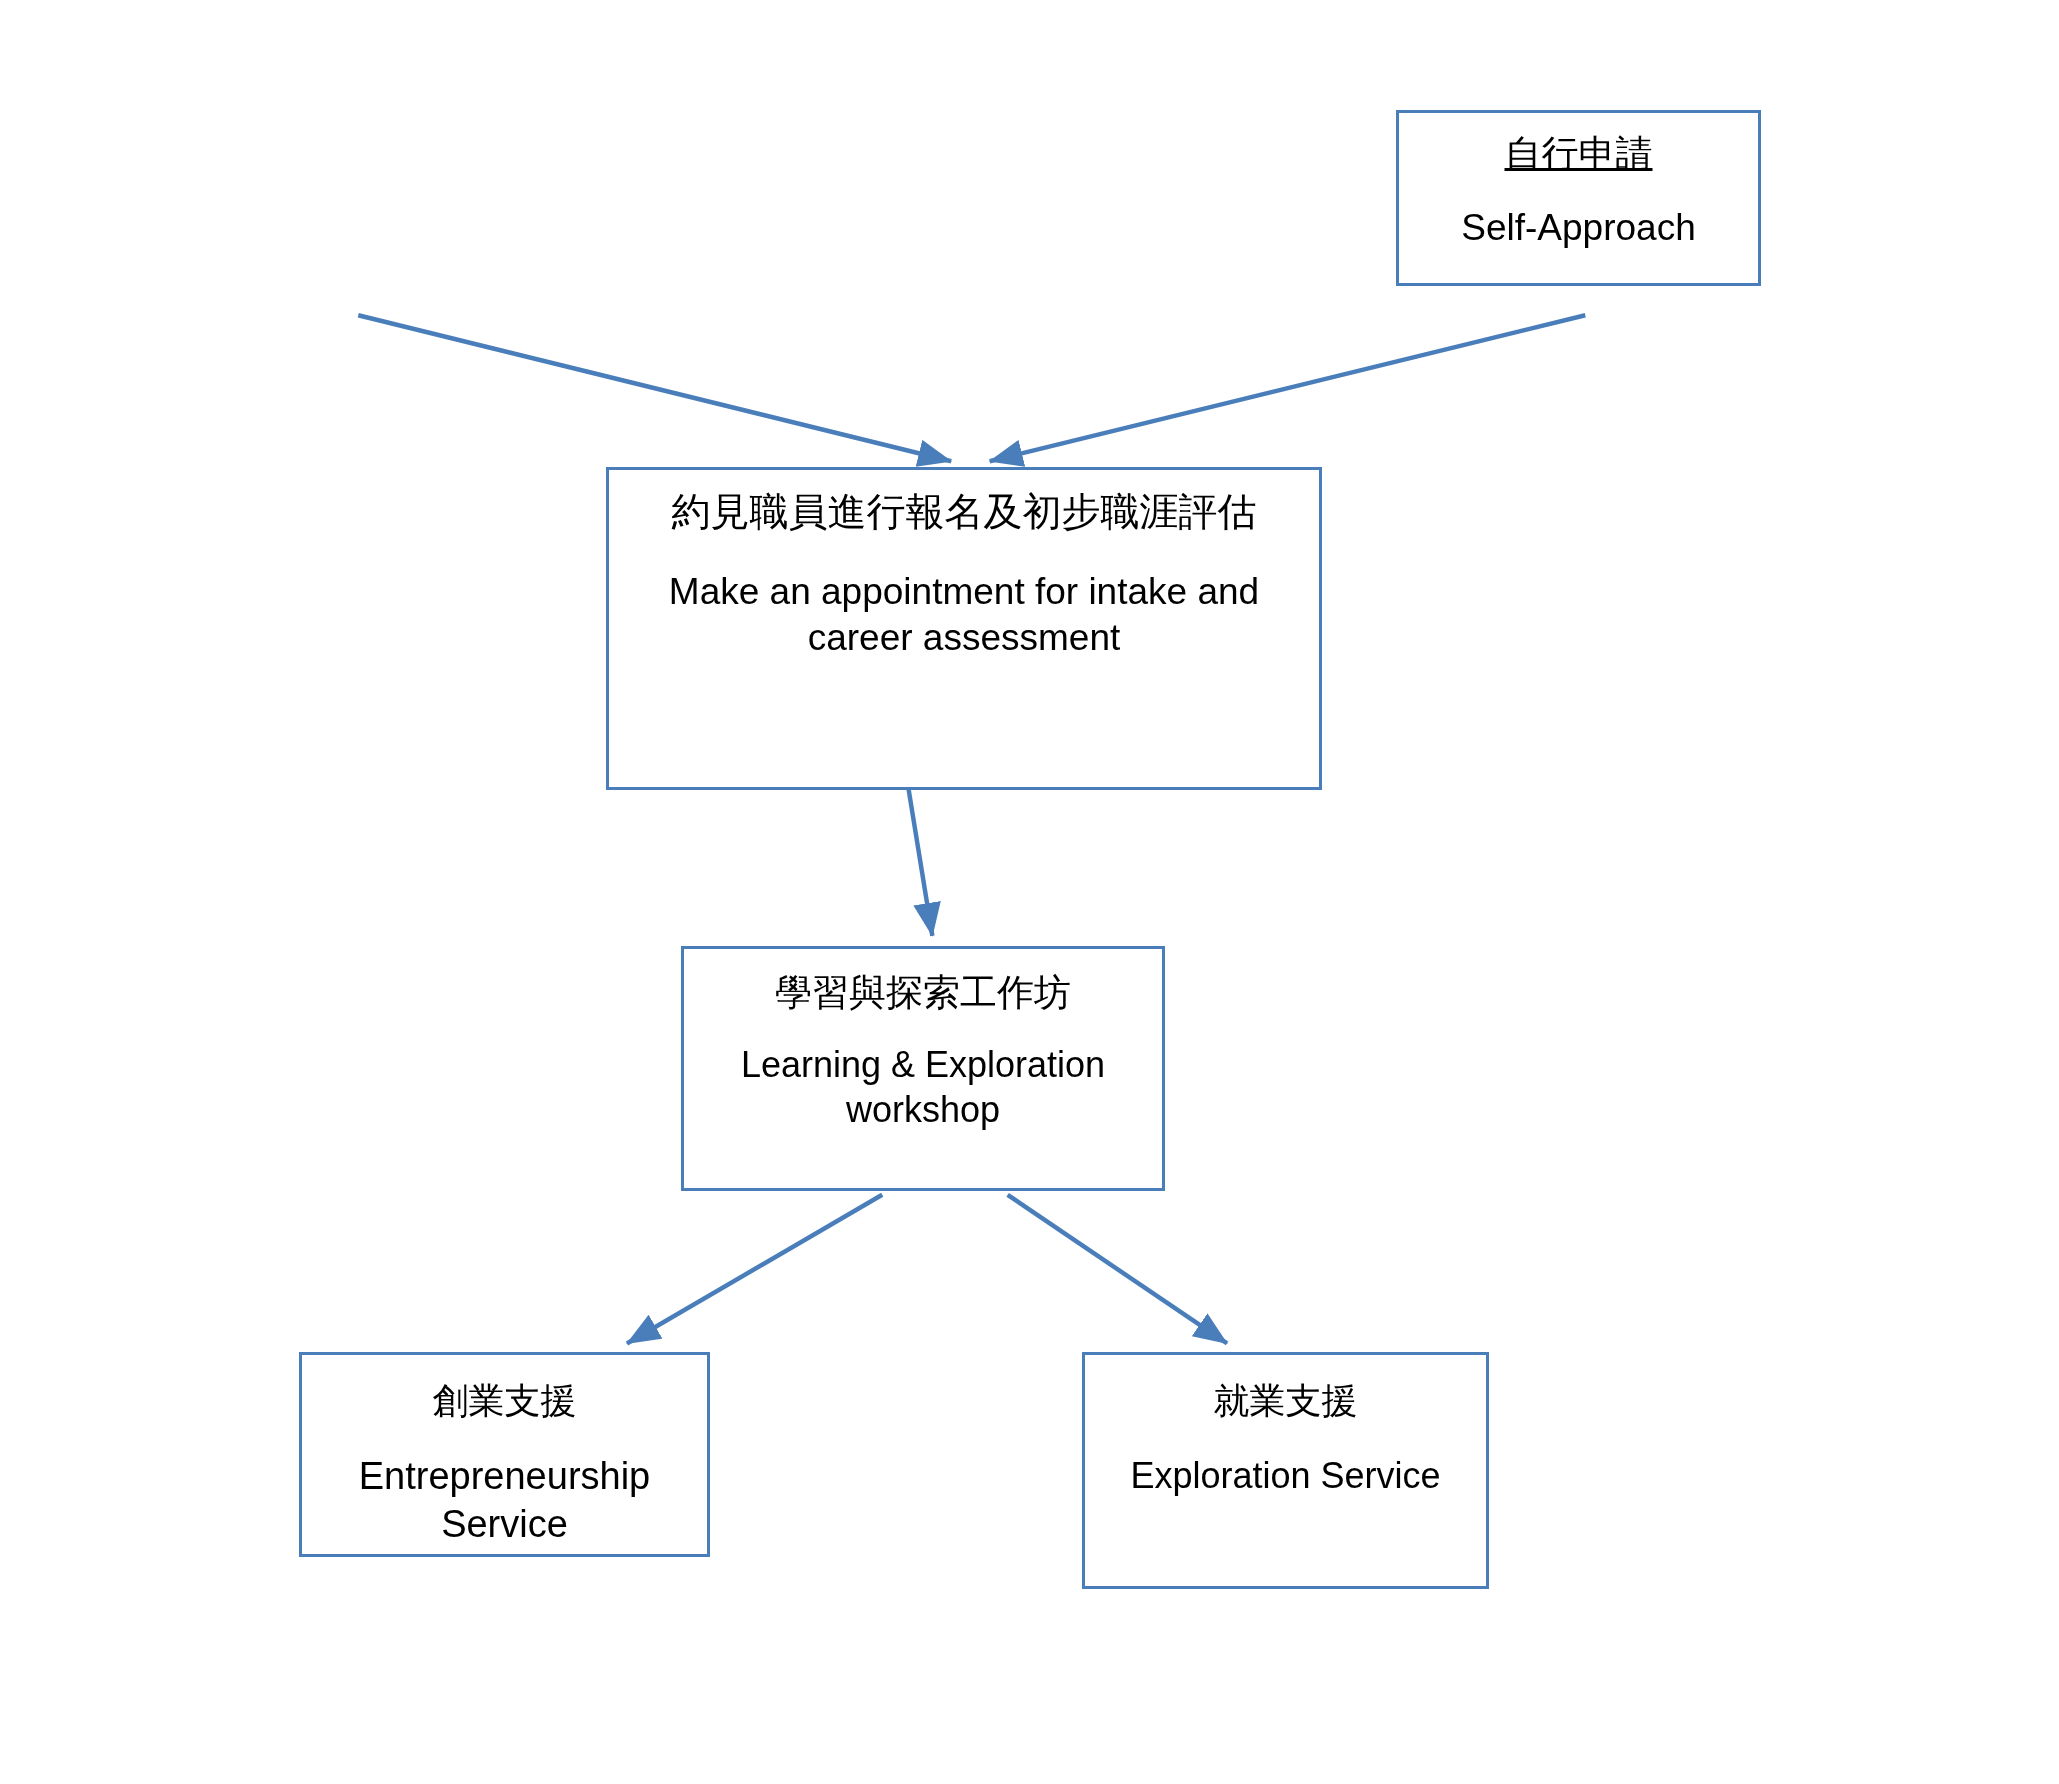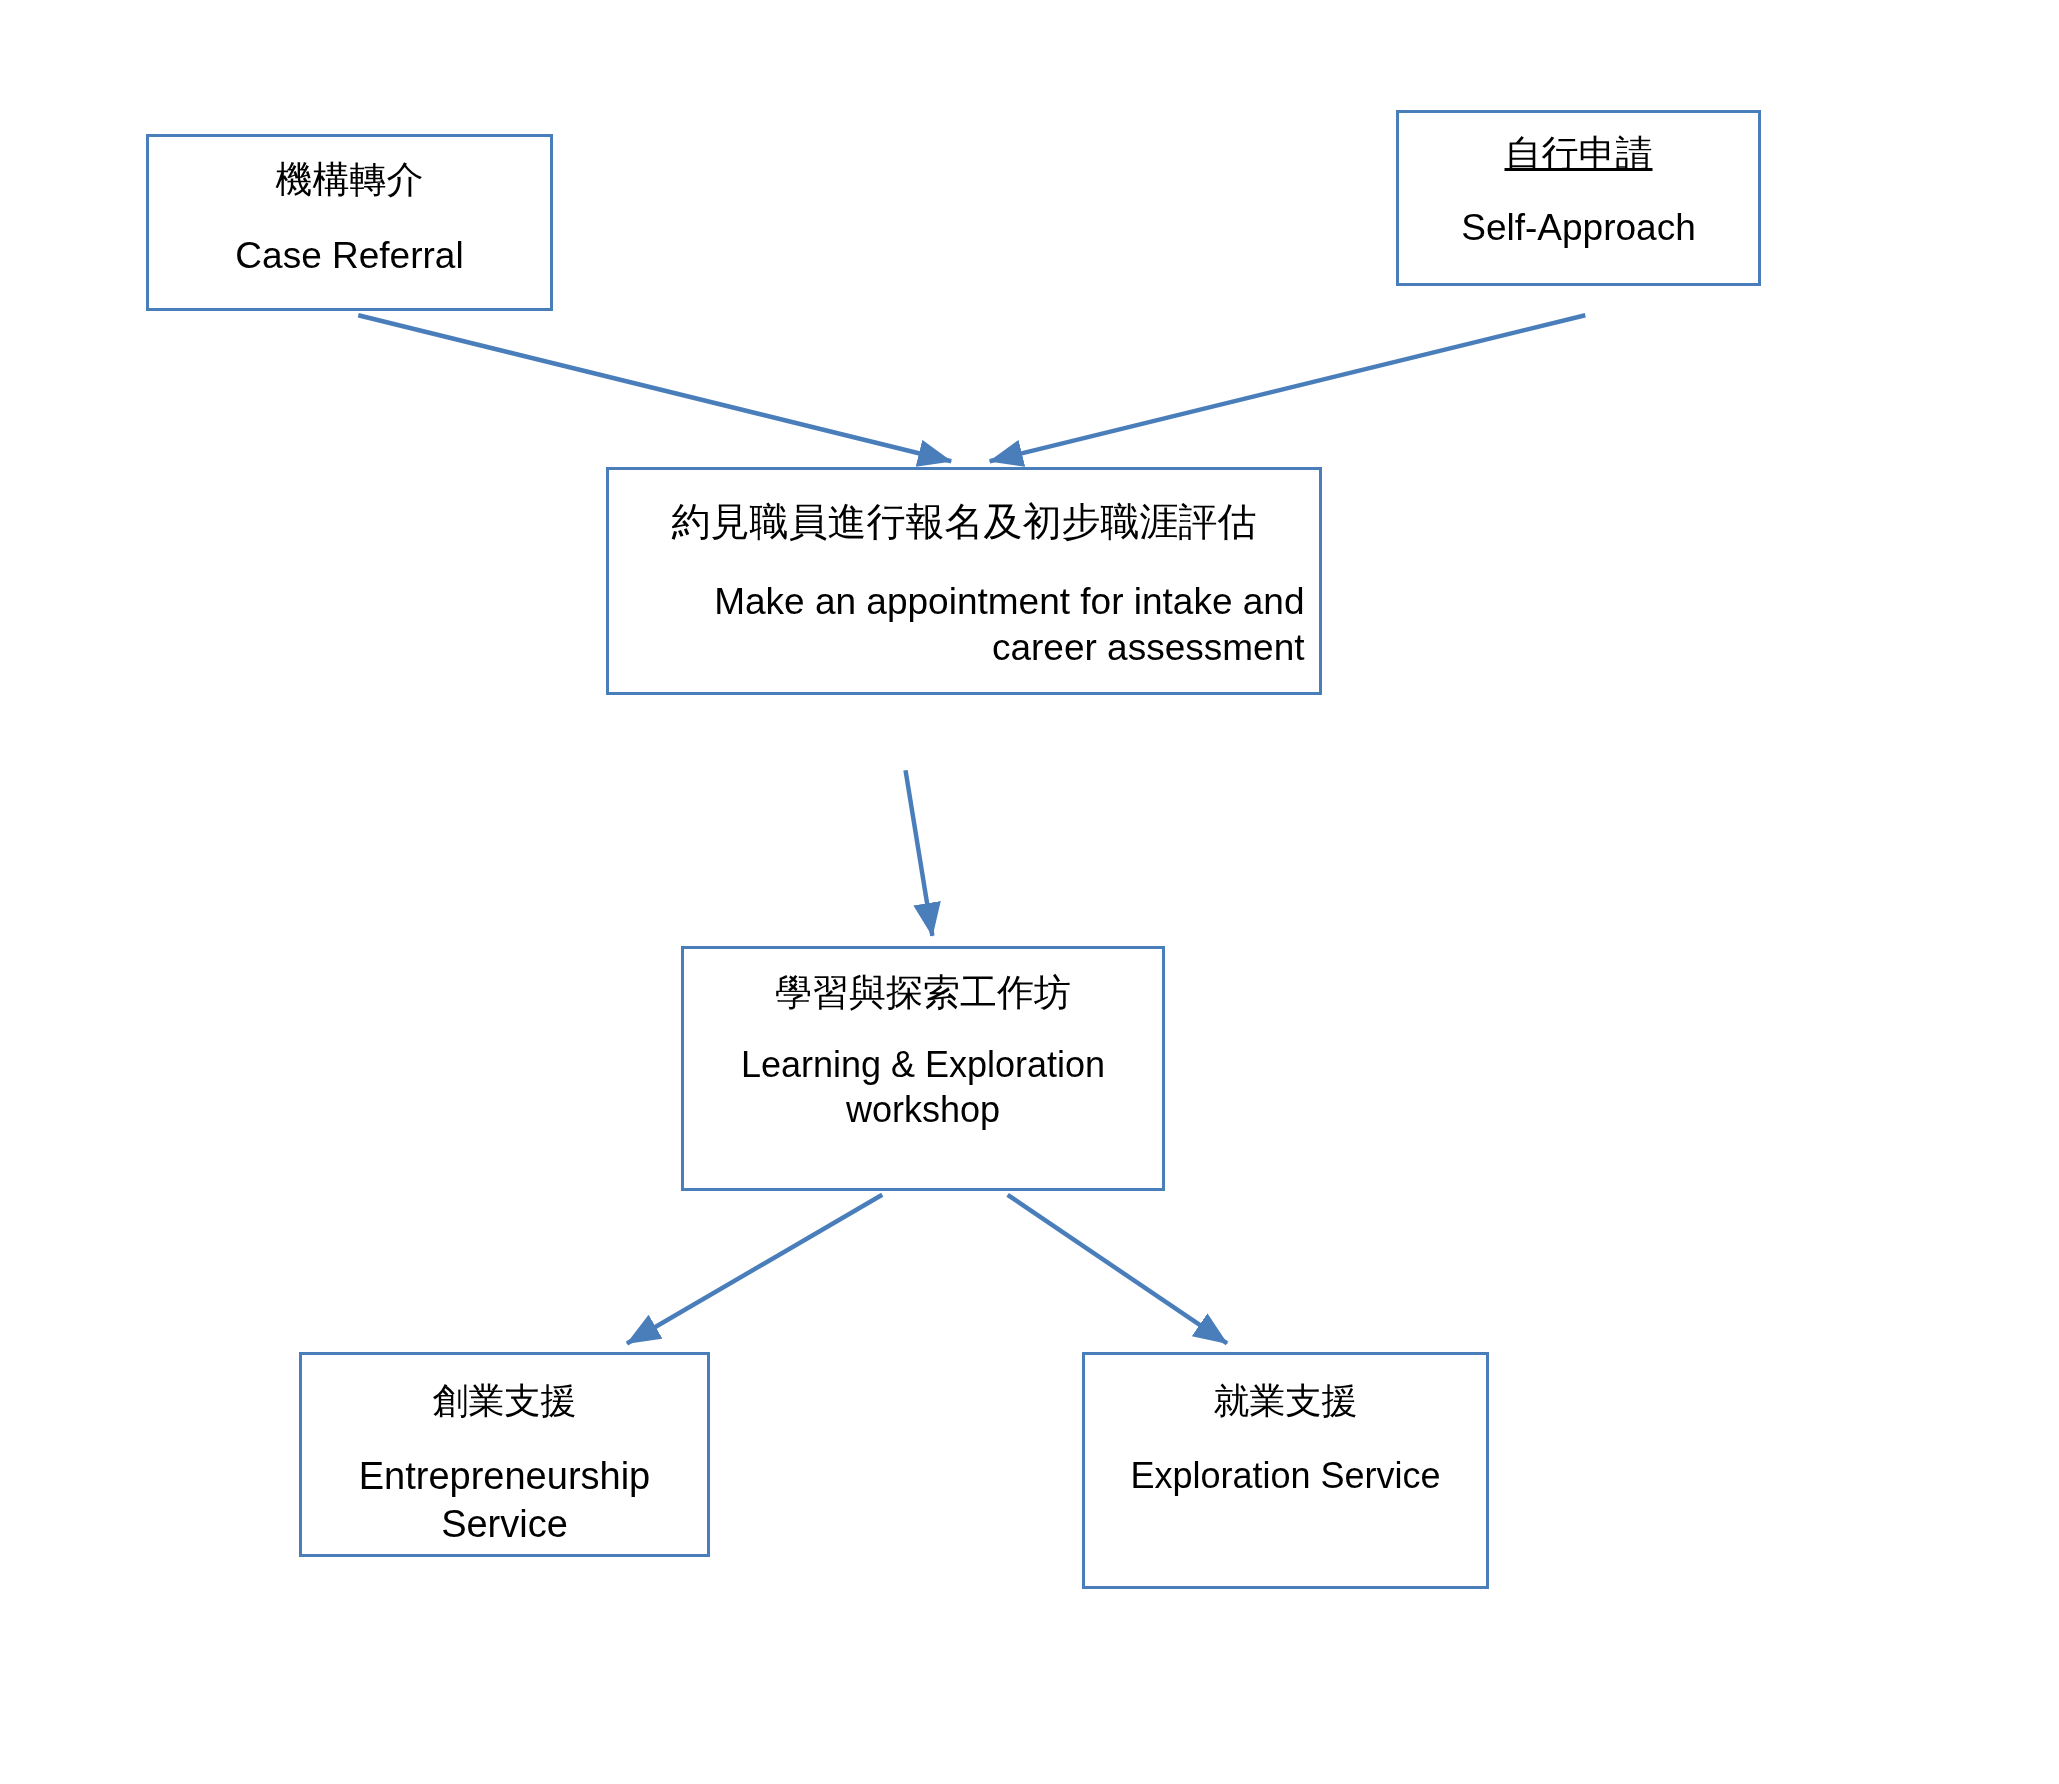--- a/index.html
+++ b/index.html
@@ -58,23 +58,22 @@
   #node-case-referral .en { font-size: 37px; margin-top: 32px; }
 
   #node-self-approach {
     left: 1396px; top: 110px; width: 365px; height: 176px;
     padding-top: 19.7px;
   }
   #node-self-approach .zh { font-size: 37px; text-decoration: underline; }
   #node-self-approach .en { font-size: 37px; margin-top: 30px; }
 
   #node-intake {
-    left: 606px; top: 467px; width: 716px; height: 228px;
-    padding-top: 30px;
-    text-align: right;
+    left: 606px; top: 467px; width: 716px; height: 323px;
+    padding-top: 20px;
   }
   #node-intake .zh { font-size: 39px; }
   #node-intake .en {
     font-size: 37px; margin-top: 34px;
     width: 681px;
   }
 
   #node-workshop {
     left: 681px; top: 946px; width: 484px; height: 245px;
     padding-top: 23px;
@@ -112,24 +111,20 @@
 
     <line x1="1770" y1="352" x2="1105" y2="515" stroke="#4a7ebb" stroke-width="5" marker-end="url(#arrowhead)"></line>
 
     <line x1="1011" y1="860" x2="1041" y2="1045" stroke="#4a7ebb" stroke-width="5" marker-end="url(#arrowhead)"></line>
 
     <line x1="985" y1="1334" x2="700" y2="1500" stroke="#4a7ebb" stroke-width="5" marker-end="url(#arrowhead)"></line>
 
     <line x1="1125" y1="1334" x2="1370" y2="1500" stroke="#4a7ebb" stroke-width="5" marker-end="url(#arrowhead)"></line>
   </svg>
 
-  <div class="node" id="node-case-referral">
-    <div class="zh">機構轉介</div>
-    <div class="en">Case Referral</div>
-  </div>
 
   <div class="node" id="node-self-approach">
     <div class="zh">自行申請</div>
     <div class="en">Self-Approach</div>
   </div>
 
   <div class="node" id="node-intake">
     <div class="zh">約見職員進行報名及初步職涯評估</div>
     <div class="en">Make an appointment for intake and career assessment</div>
   </div>

